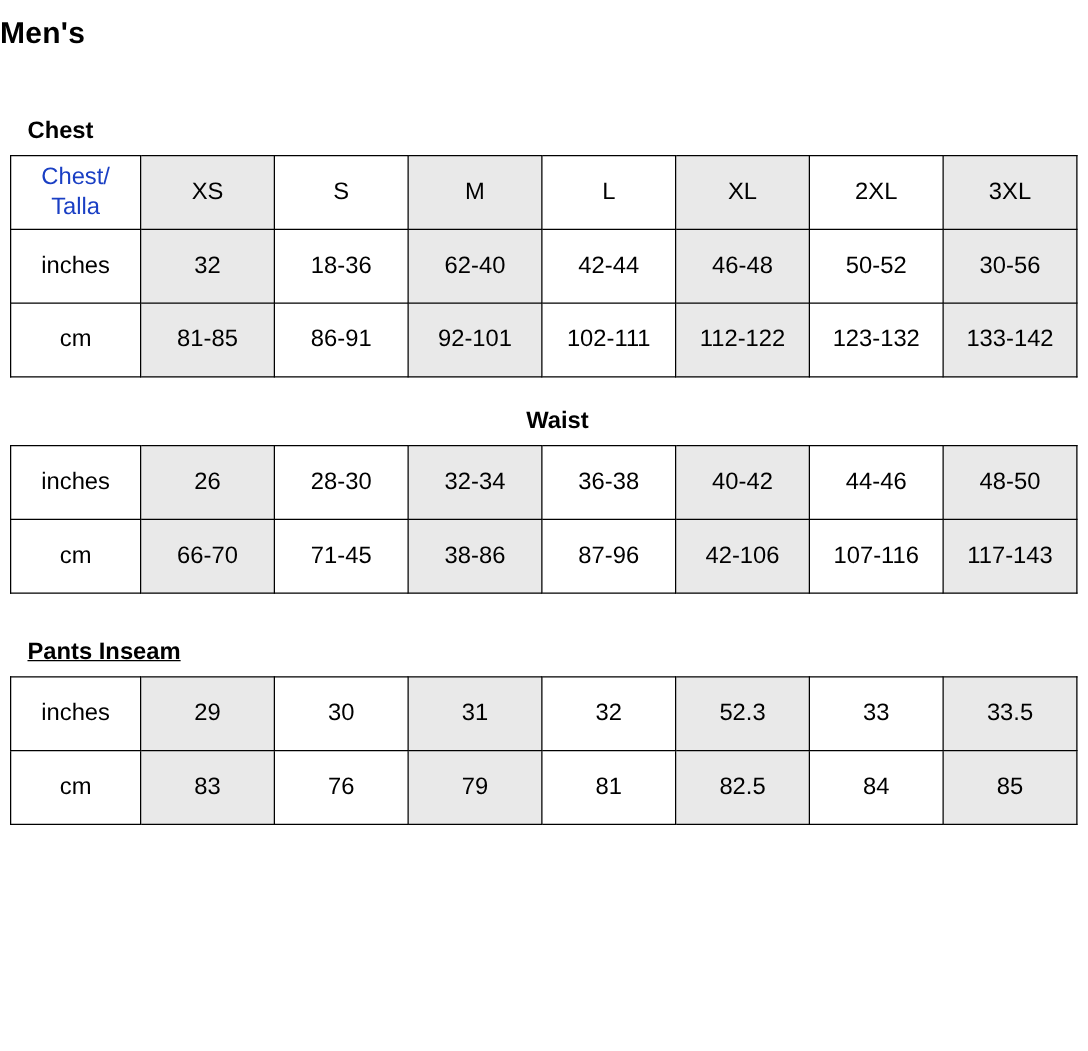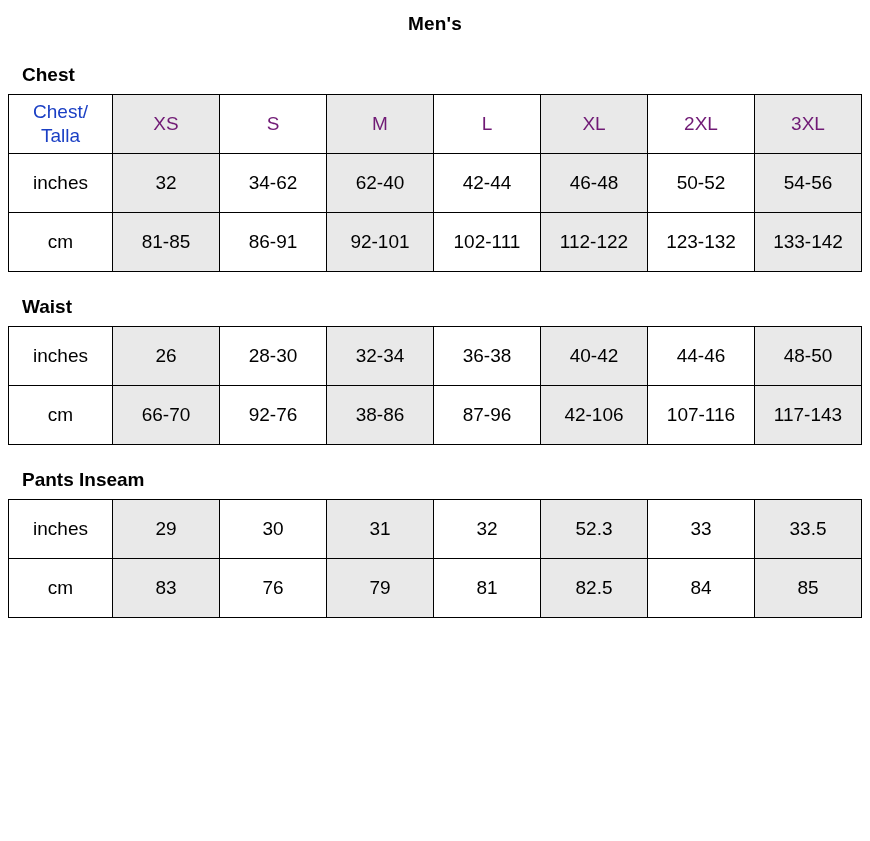--- a/index.html
+++ b/index.html
@@ -14,35 +14,34 @@
     color: #000000;
     overflow: hidden;
   }
   .page {
     position: relative;
     width: 870px;
     height: 841px;
     box-sizing: border-box;
   }
   .doc-title {
-    text-align: center;
-    font-size: 19px;
+    font-size: 24px;
     font-weight: bold;
     margin-top: 13px;
     margin-bottom: 0;
     letter-spacing: 0.2px;
   }
   .section-heading {
     font-size: 19px;
     font-weight: bold;
     margin: 0 0 8px 22px;
   }
-  .heading-chest { margin-top: 29px; }
-  .heading-waist { margin-top: 24px; }
-  .heading-inseam { margin-top: 24px; }
+  .heading-chest { margin-top: 53px; }
+  .heading-waist { margin-top: 24px; text-align: center; }
+  .heading-inseam { margin-top: 36px; text-decoration: underline; }
 
   table.size-table {
     border-collapse: collapse;
     margin-left: 8px;
     width: 854px;
     table-layout: fixed;
   }
   table.size-table td, table.size-table th {
     border: 1px solid #000000;
     text-align: center;
@@ -51,21 +50,21 @@
     padding: 0;
     height: 58px;
     vertical-align: middle;
     background: #ffffff;
   }
   table.size-table col.c0 { width: 104px; }
   table.size-table col.cx { width: 107px; }
 
   .shade { background: #e9e9e9 !important; }
   .hdr {
-    color: #701a75;
+    color: #000000;
     font-weight: bold;
     font-size: 19px;
   }
   .hdr-first {
     color: #1a3fc4;
     font-weight: bold;
     font-size: 19px;
     line-height: 1.25;
     height: 126px;
   }
@@ -104,26 +103,26 @@
         <td class="hdr">S</td>
         <td class="hdr shade">M</td>
         <td class="hdr">L</td>
         <td class="hdr shade">XL</td>
         <td class="hdr">2XL</td>
         <td class="hdr shade">3XL</td>
       </tr>
       <tr>
         <td class="row-label">inches</td>
         <td class="shade">32</td>
-        <td>34-62</td>
+        <td>18-36</td>
         <td class="shade">62-40</td>
         <td>42-44</td>
         <td class="shade">46-48</td>
         <td>50-52</td>
-        <td class="shade">54-56</td>
+        <td class="shade">30-56</td>
       </tr>
       <tr>
         <td class="row-label">cm</td>
         <td class="shade">81-85</td>
         <td>86-91</td>
         <td class="shade">92-101</td>
         <td>102-111</td>
         <td class="shade">112-122</td>
         <td>123-132</td>
         <td class="shade">133-142</td>
@@ -150,21 +149,21 @@
         <td>28-30</td>
         <td class="shade">32-34</td>
         <td>36-38</td>
         <td class="shade">40-42</td>
         <td>44-46</td>
         <td class="shade">48-50</td>
       </tr>
       <tr>
         <td class="row-label">cm</td>
         <td class="shade">66-70</td>
-        <td>92-76</td>
+        <td>71-45</td>
         <td class="shade">38-86</td>
         <td>87-96</td>
         <td class="shade">42-106</td>
         <td>107-116</td>
         <td class="shade">117-143</td>
       </tr>
     </tbody>
   </table>
 
   <div class="section-heading heading-inseam">Pants Inseam</div>

